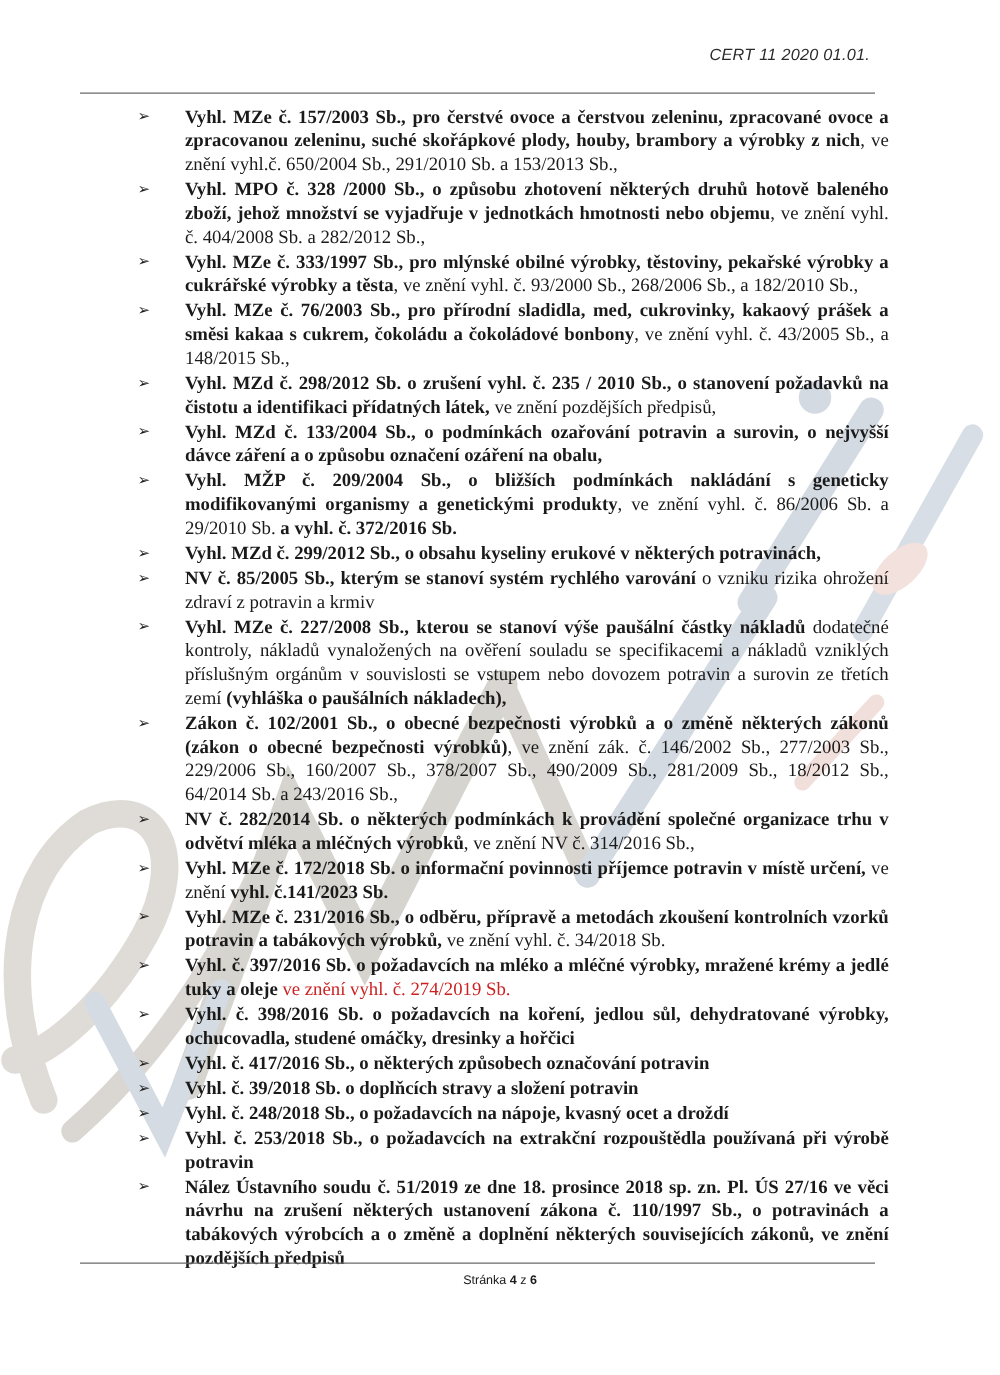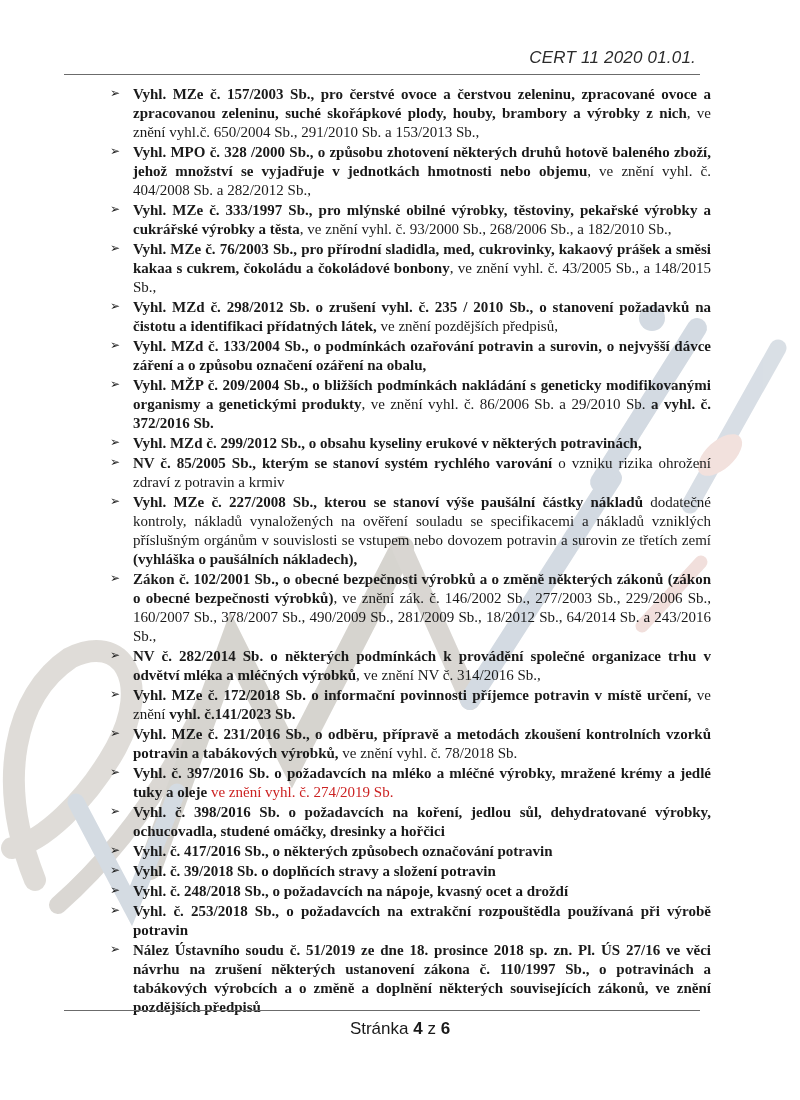--- a/index.html
+++ b/index.html
@@ -2,41 +2,41 @@
 <html lang="cs" style="--text: #1a1a1a; --red: #cc2222; --rule: #6b6b6b; --gray: #d6d3ce; --blue: #ccd4dd; --pink: #efdad6;"><head>
 <meta charset="utf-8">
 <style>
   html,body{margin:0;padding:0;background:#ffffff;}
   .page{
     position:relative;width:800px;height:1100px;background:#fff;overflow:hidden;
     font-family:"Liberation Serif",serif;color:var(--text,#1a1a1a);
   }
   .watermark{position:absolute;left:0;top:0;z-index:0;pointer-events:none;}
   .header{
-    position:absolute;top:48px;right:104px;z-index:2;
+    position:absolute;top:36px;right:104px;z-index:2;
     font-family:"Liberation Sans",sans-serif;font-style:italic;
-    font-size:17px;letter-spacing:.2px;color:#2b2b2b;
+    font-size:13px;letter-spacing:.2px;color:#2b2b2b;
   }
   .header-rule{position:absolute;top:74px;left:64px;width:636px;border-top:1.4px solid var(--rule,#6b6b6b);z-index:2;}
   .list{position:absolute;top:85px;left:133px;width:578px;z-index:1;}
   .item{position:relative;margin:0 0 1px 0;}
   .bullet{
     position:absolute;left:-23px;top:1px;
     font-family:"DejaVu Sans",sans-serif;font-size:12px;color:#1c1c1c;
   }
   .item-text{
-    text-align:justify;font-size:15px;line-height:19px;color:var(--text,#1a1a1a);
+    text-align:justify;font-size:15px;line-height:19px;color:var(--text,#1a1a1a);margin-left:15px;
   }
   .seg-bold{font-weight:700;}
   .seg-regular{font-weight:400;}
   .seg-bold-red{font-weight:400;color:var(--red,#cc2222);}
   .footer-rule{position:absolute;top:1010px;left:64px;width:636px;border-top:1.3px solid var(--rule,#6b6b6b);z-index:2;}
   .footer{
     position:absolute;top:1019px;left:0;width:800px;text-align:center;z-index:2;
-    font-family:"Liberation Sans",sans-serif;font-size:17px;color:#1a1a1a;
+    font-family:"Liberation Sans",sans-serif;font-size:10px;color:#1a1a1a;
   }
   .footer .seg-bold{font-weight:700;}
 </style>
 </head>
 <body>
 
 <div class="page">
 
   <svg class="watermark" width="800" height="1100" viewBox="0 0 800 1100" aria-hidden="true">
     <g fill="none" stroke-linecap="round" opacity="0.85">
@@ -105,21 +105,21 @@
       <div class="item">
         <span class="bullet">➢</span>
         <div class="item-text"><span class="seg-bold">NV č. 282/2014 Sb. o některých podmínkách k provádění společné organizace trhu v odvětví mléka a mléčných výrobků</span><span class="seg-regular">, ve znění NV č. 314/2016 Sb.,</span></div>
       </div>
       <div class="item">
         <span class="bullet">➢</span>
         <div class="item-text"><span class="seg-bold">Vyhl. MZe č. 172/2018 Sb. o informační povinnosti příjemce potravin v místě určení,</span><span class="seg-regular"> ve znění </span><span class="seg-bold">vyhl. č.141/2023 Sb.</span></div>
       </div>
       <div class="item">
         <span class="bullet">➢</span>
-        <div class="item-text"><span class="seg-bold">Vyhl. MZe č. 231/2016 Sb., o odběru, přípravě a metodách zkoušení kontrolních vzorků potravin a tabákových výrobků,</span><span class="seg-regular"> ve znění vyhl. č. 78/2018 Sb.</span></div>
+        <div class="item-text"><span class="seg-bold">Vyhl. MZe č. 231/2016 Sb., o odběru, přípravě a metodách zkoušení kontrolních vzorků potravin a tabákových výrobků,</span><span class="seg-regular"> ve znění vyhl. č. 34/2018 Sb.</span></div>
       </div>
       <div class="item">
         <span class="bullet">➢</span>
         <div class="item-text"><span class="seg-bold">Vyhl. č. 397/2016 Sb. o požadavcích na mléko a mléčné výrobky, mražené krémy a jedlé tuky a oleje </span><span class="seg-bold-red">ve znění vyhl. č. 274/2019 Sb.</span></div>
       </div>
       <div class="item">
         <span class="bullet">➢</span>
         <div class="item-text"><span class="seg-bold">Vyhl. č. 398/2016 Sb. o požadavcích na koření, jedlou sůl, dehydratované výrobky, ochucovadla, studené omáčky, dresinky a hořčici</span></div>
       </div>
       <div class="item">

